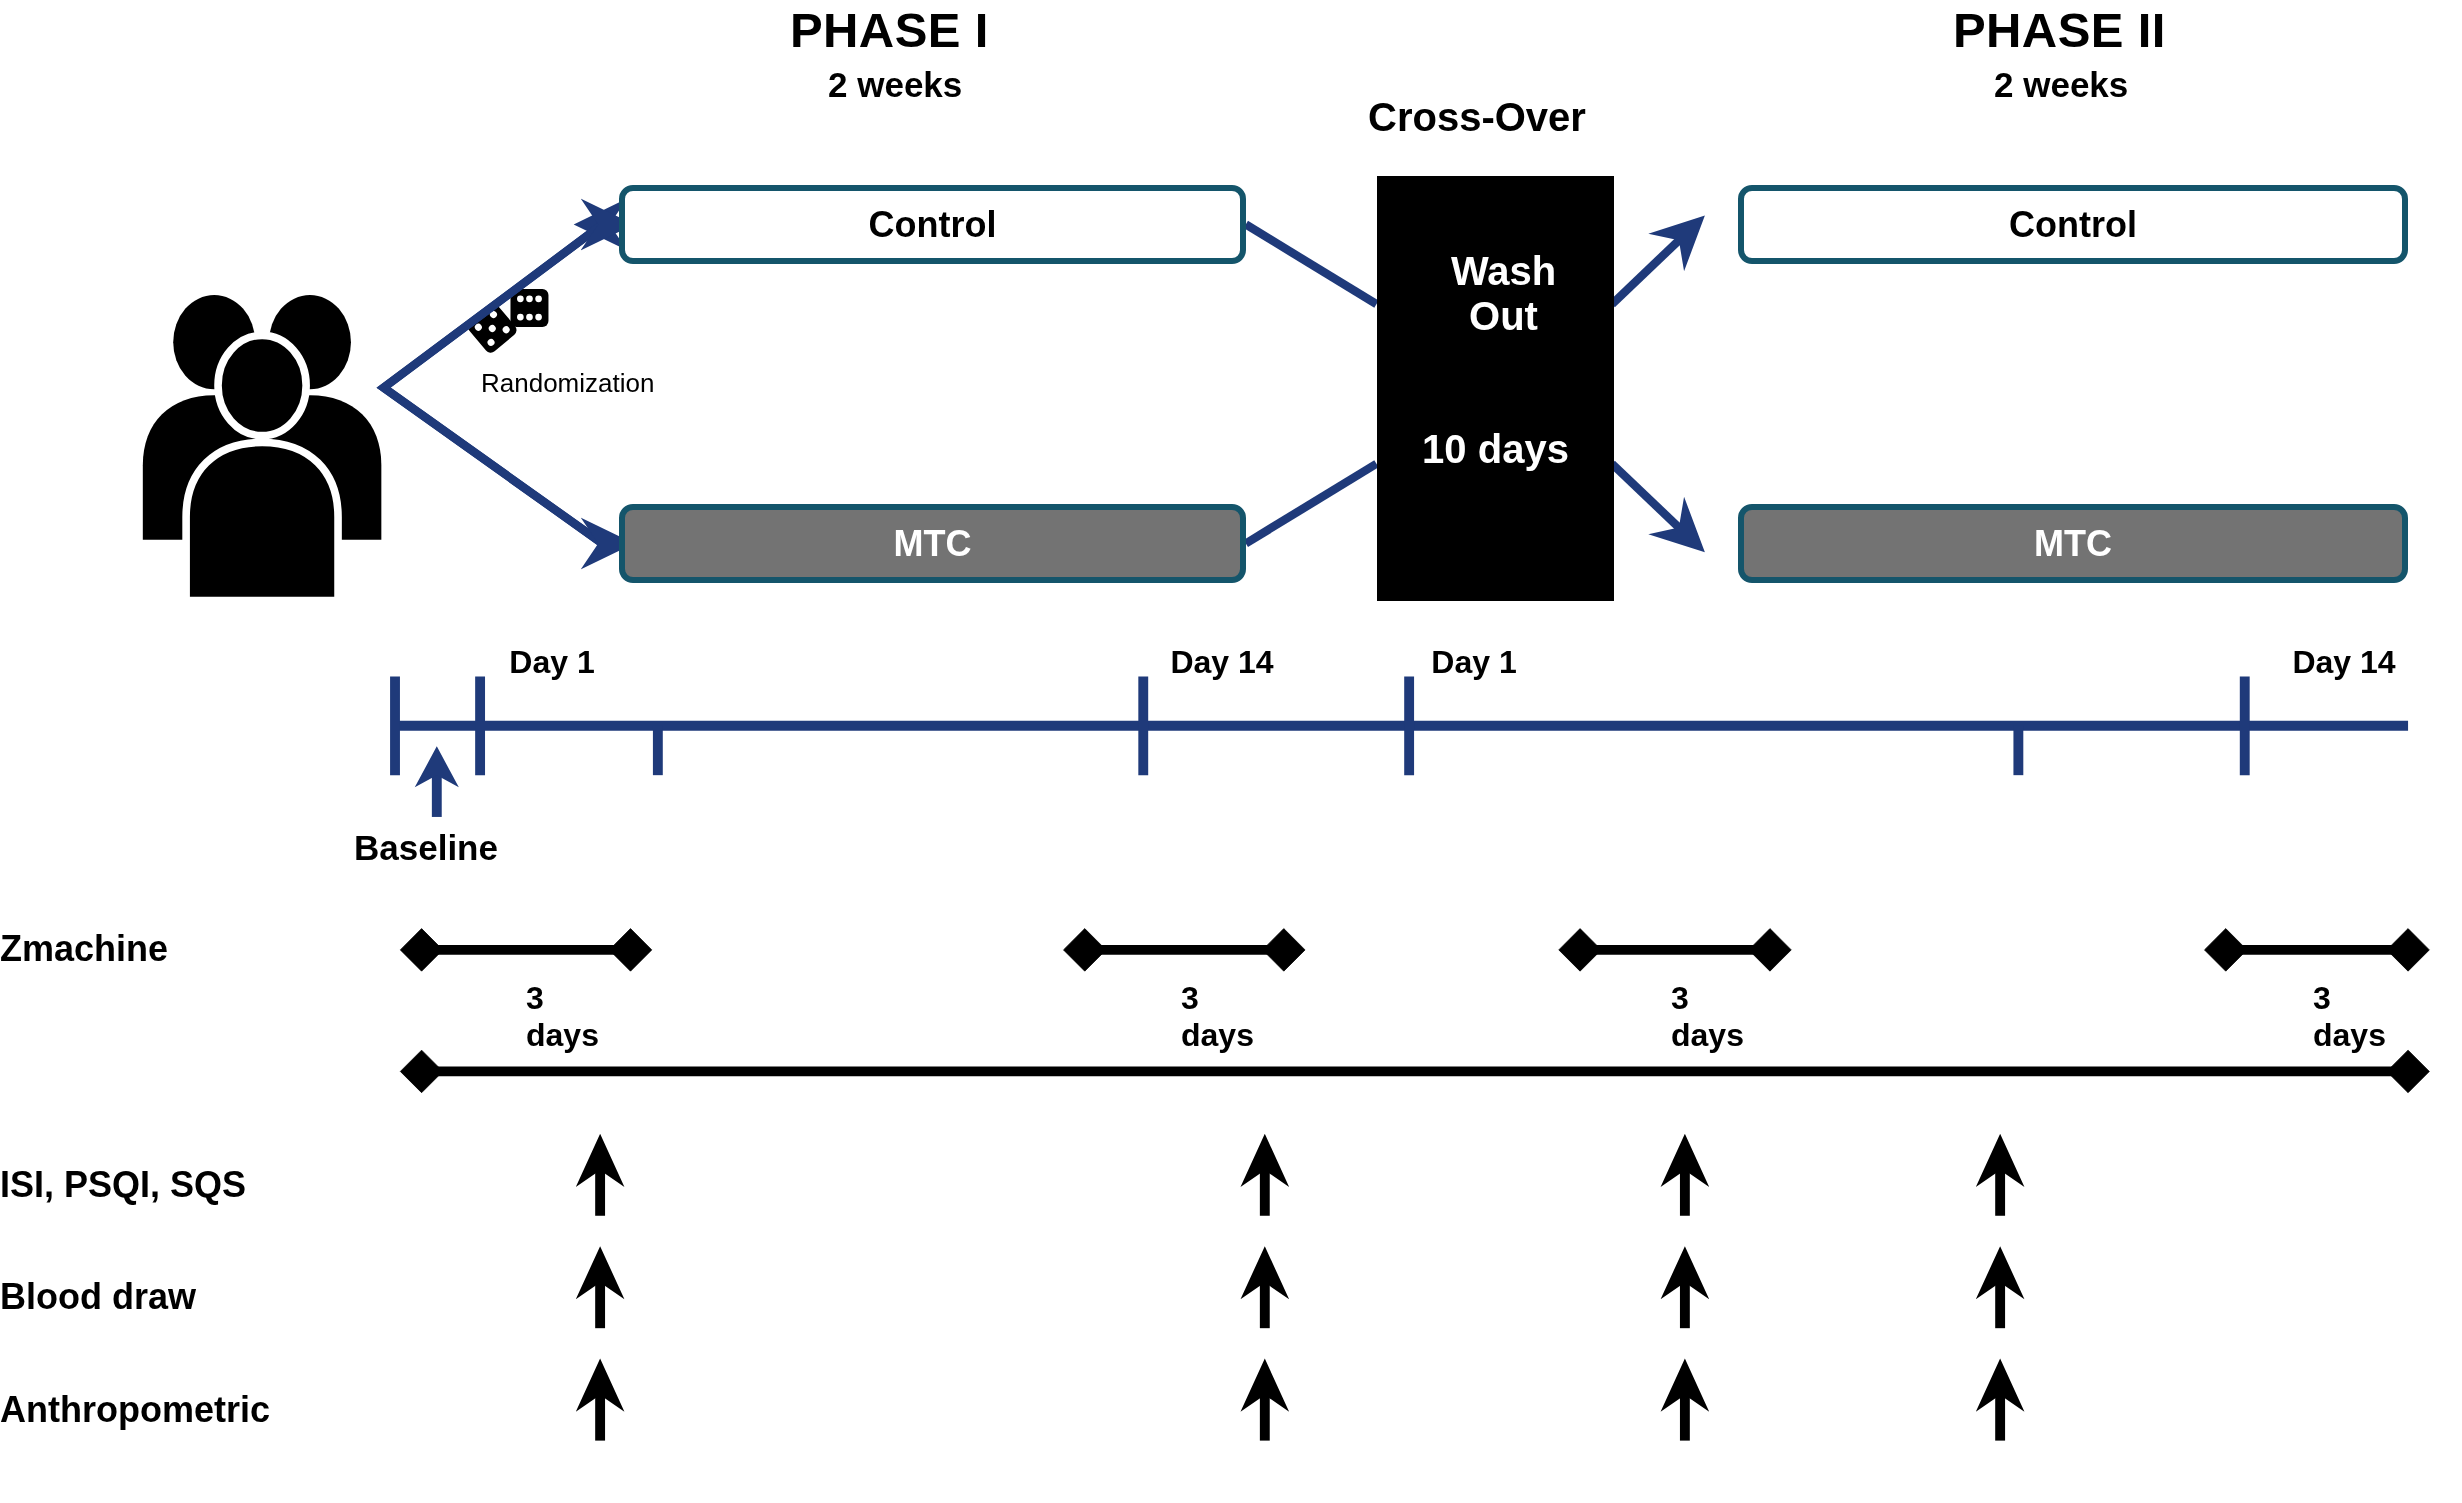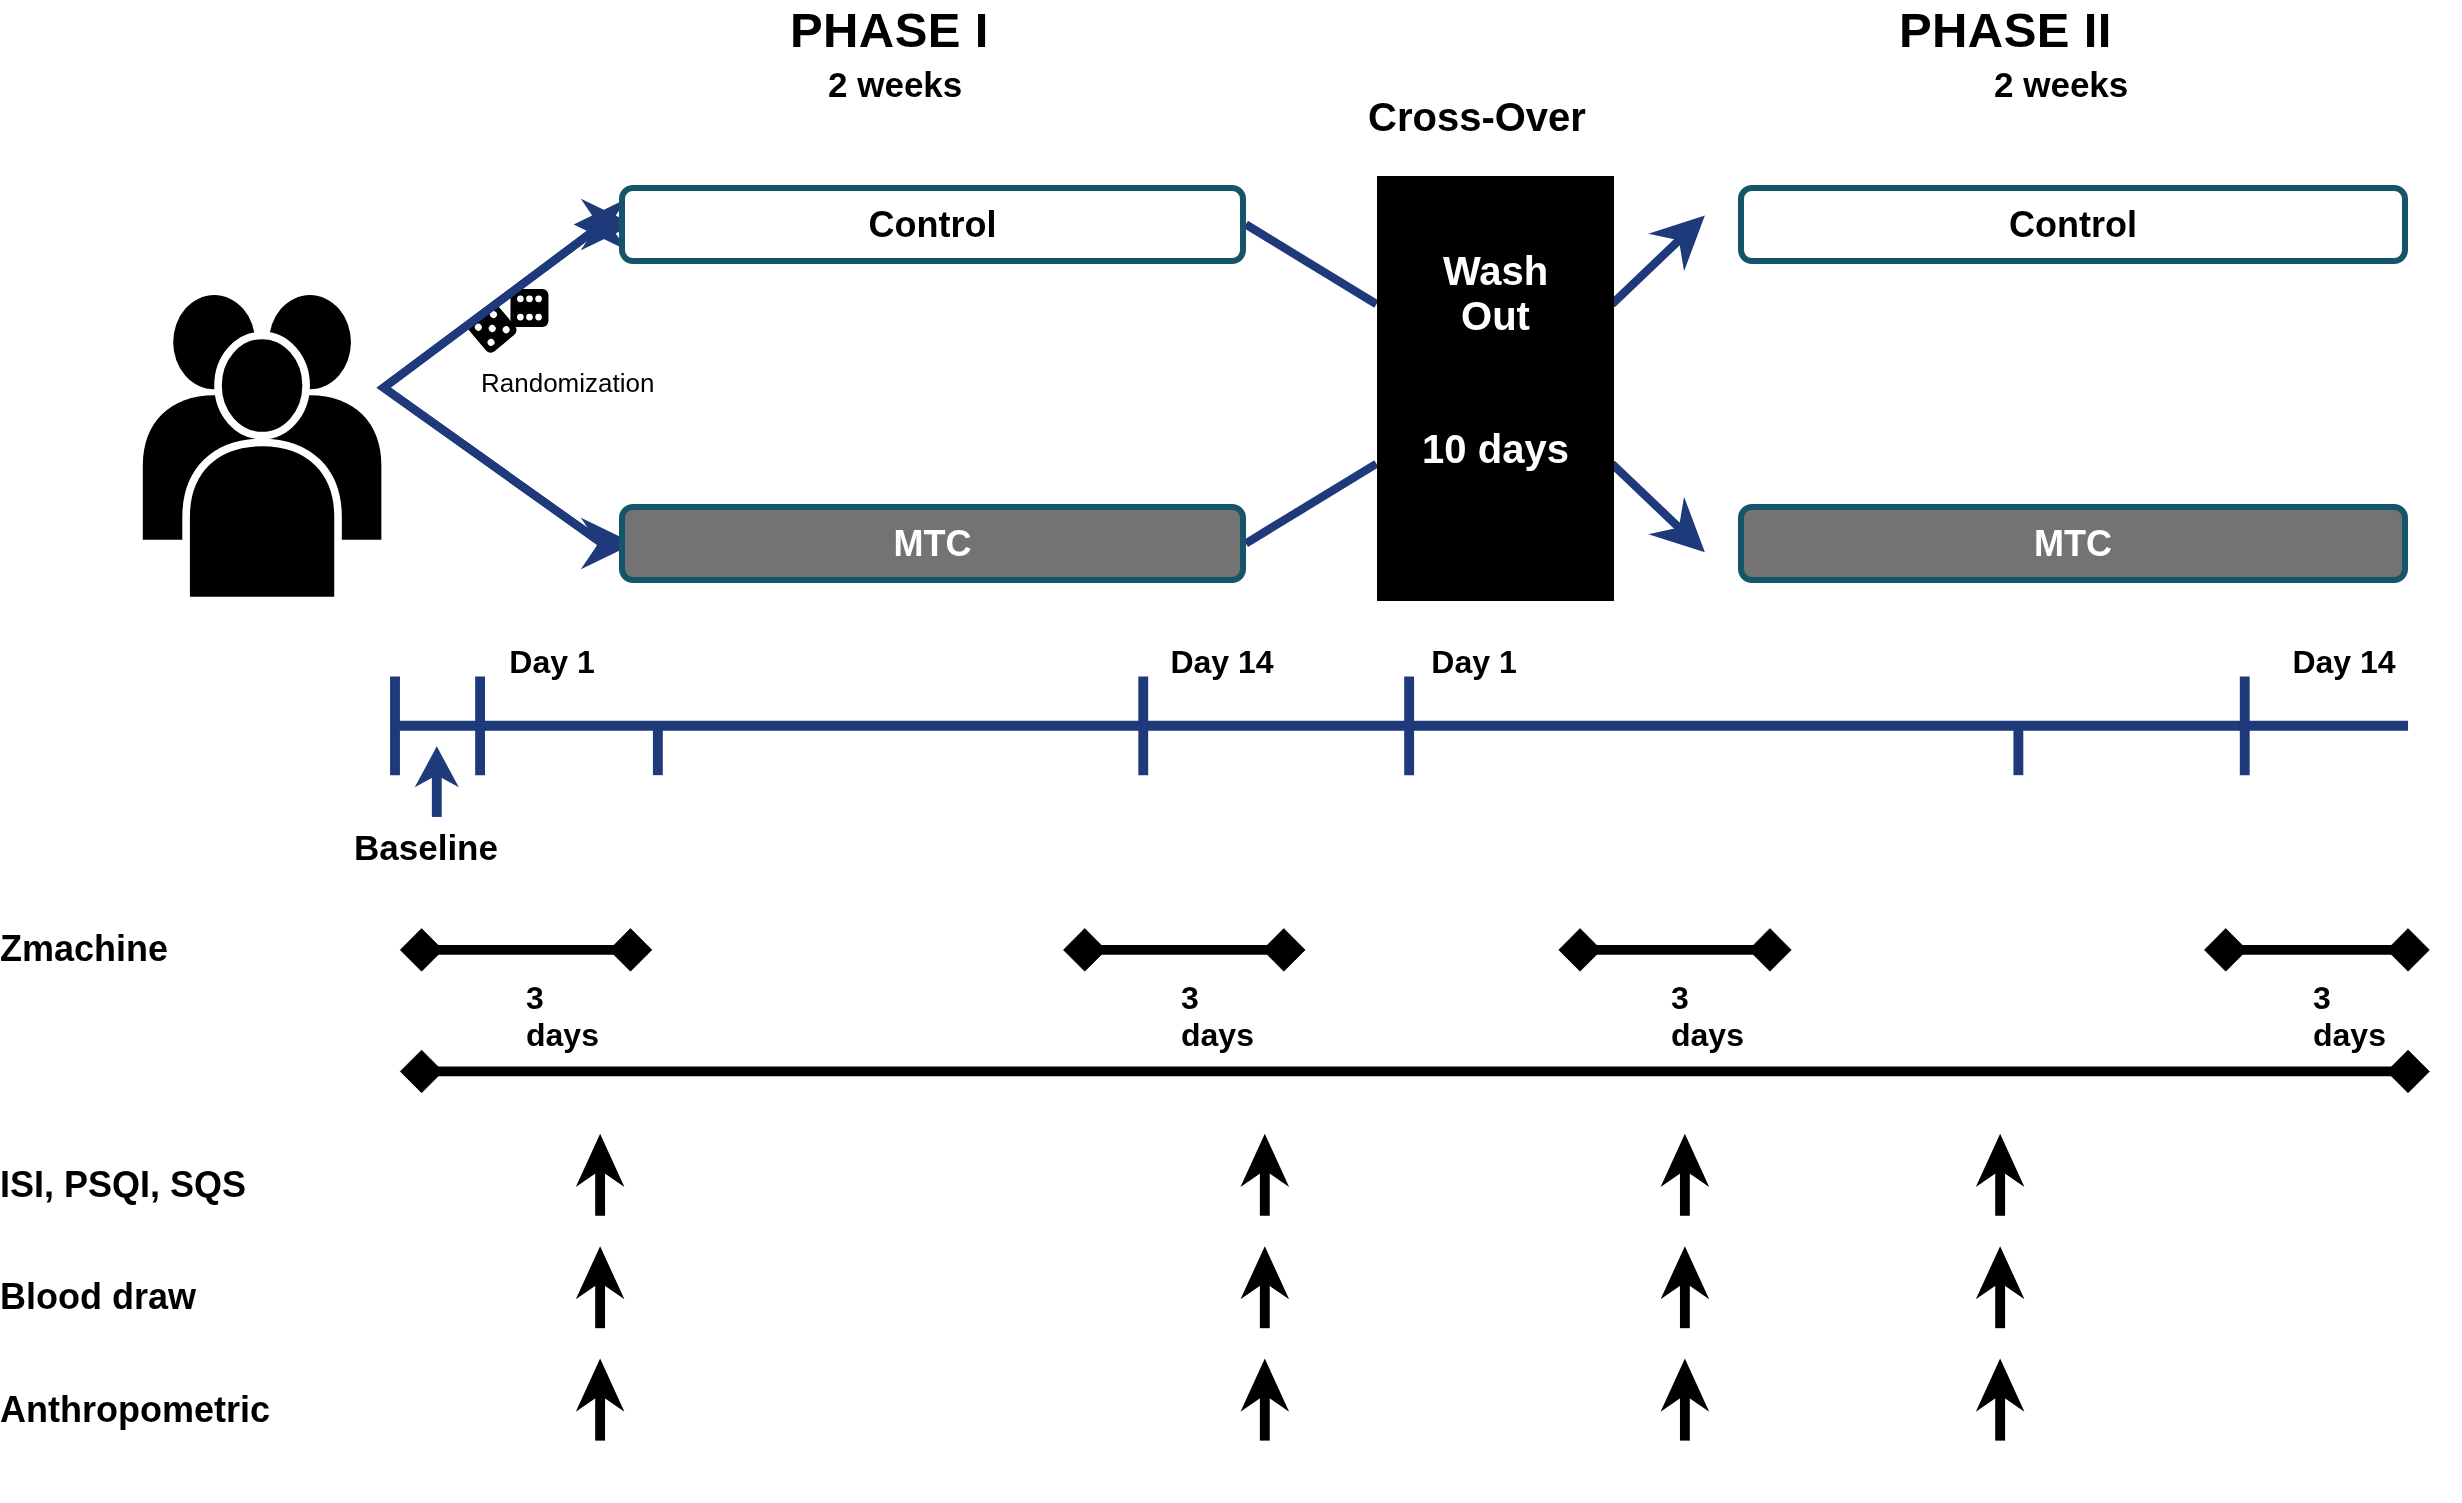--- a/index.html
+++ b/index.html
@@ -26,21 +26,21 @@
 </head>
 <body>
 
 <div class="stage">
 
   <div class="txt phase-title" style="left:790px;top:6px;">PHASE I</div>
   <div class="txt phase-sub" style="left:828px;top:67px;">2 weeks</div>
 
   <div class="txt crossover" style="left:1368px;top:97px;">Cross-Over</div>
 
-  <div class="txt phase-title" style="left:1899px;top:6px;text-align:right;">PHASE II</div>
+  <div class="txt phase-title" style="left:1953px;top:6px;text-align:right;">PHASE II</div>
   <div class="txt phase-sub" style="left:1994px;top:67px;">2 weeks</div>
 
   <svg class="layer" aria-hidden="true" viewBox="0 0 3241 1979" width="2462" height="1504">
     <g fill="#000000">
 
       <ellipse cx="282" cy="450" rx="54" ry="62"></ellipse>
       <path d="M282 520 c-58 0 -94 36 -94 92 l0 98 188 0 0 -98 c0 -56 -36 -92 -94 -92 z"></path>
 
       <ellipse cx="408" cy="450" rx="54" ry="62"></ellipse>
       <path d="M408 520 c-58 0 -94 36 -94 92 l0 98 188 0 0 -98 c0 -56 -36 -92 -94 -92 z"></path>
@@ -122,21 +122,21 @@
 
   <div class="ctlbox boxlabel" style="left:1738px;top:185px;width:670px;height:79px;">
     <span>Control</span>
   </div>
 
   <div class="mtcbox boxlabel" style="left:1738px;top:504px;width:670px;height:79px;">
     <span>MTC</span>
   </div>
 
   <div class="washbox" style="left:1377px;top:176px;width:237px;height:425px;">
-    <div class="wash-t" style="top:73px;">
+    <div class="wash-t" style="top:73px;padding-left:8px;">
       <div>Wash</div>
       <div>Out</div>
     </div>
     <div class="wash-t" style="top:251px;">10 days</div>
   </div>
 
   <svg class="layer" aria-hidden="true" viewBox="0 0 3241 1979" width="2462" height="1504">
     <g stroke="#1F3A7A" stroke-width="13" fill="none">
       <line x1="520" y1="955" x2="3170" y2="955"></line>
 

